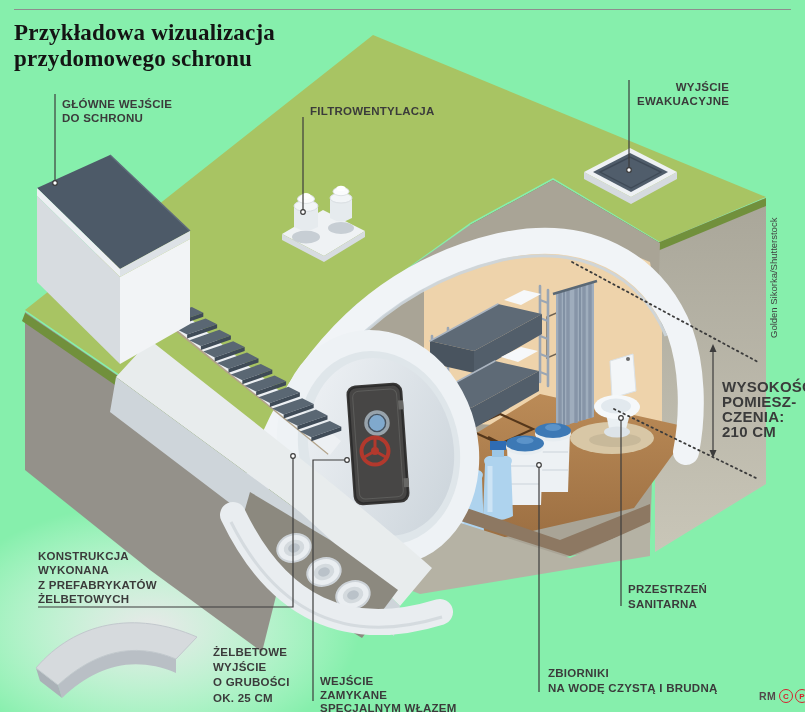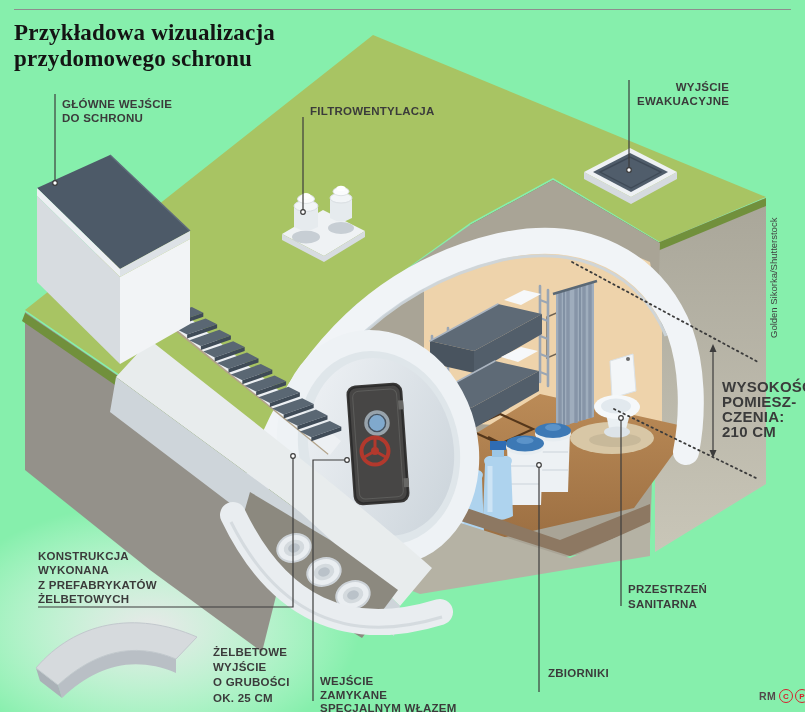--- a/index.html
+++ b/index.html
@@ -359,20 +359,21 @@
 </div>
 
 <div class="callout" style="left:320px;top:661px;margin-top:14px;">
   <div>WEJŚCIE</div>
   <div>ZAMYKANE</div>
   <div>SPECJALNYM WŁAZEM</div>
 </div>
 
 <div class="callout c-tanks" style="left:548px;top:666px;">
   <div>ZBIORNIKI</div>
+  <div>NA WODĘ CZYSTĄ I BRUDNĄ</div>
 </div>
 
 <div class="callout c-sanitary" style="left:628px;top:582px;">
   <div>PRZESTRZEŃ</div>
   <div>SANITARNA</div>
 </div>
 
 <div class="credit">Golden Sikorka/Shutterstock</div>
 
 <div class="brand">

